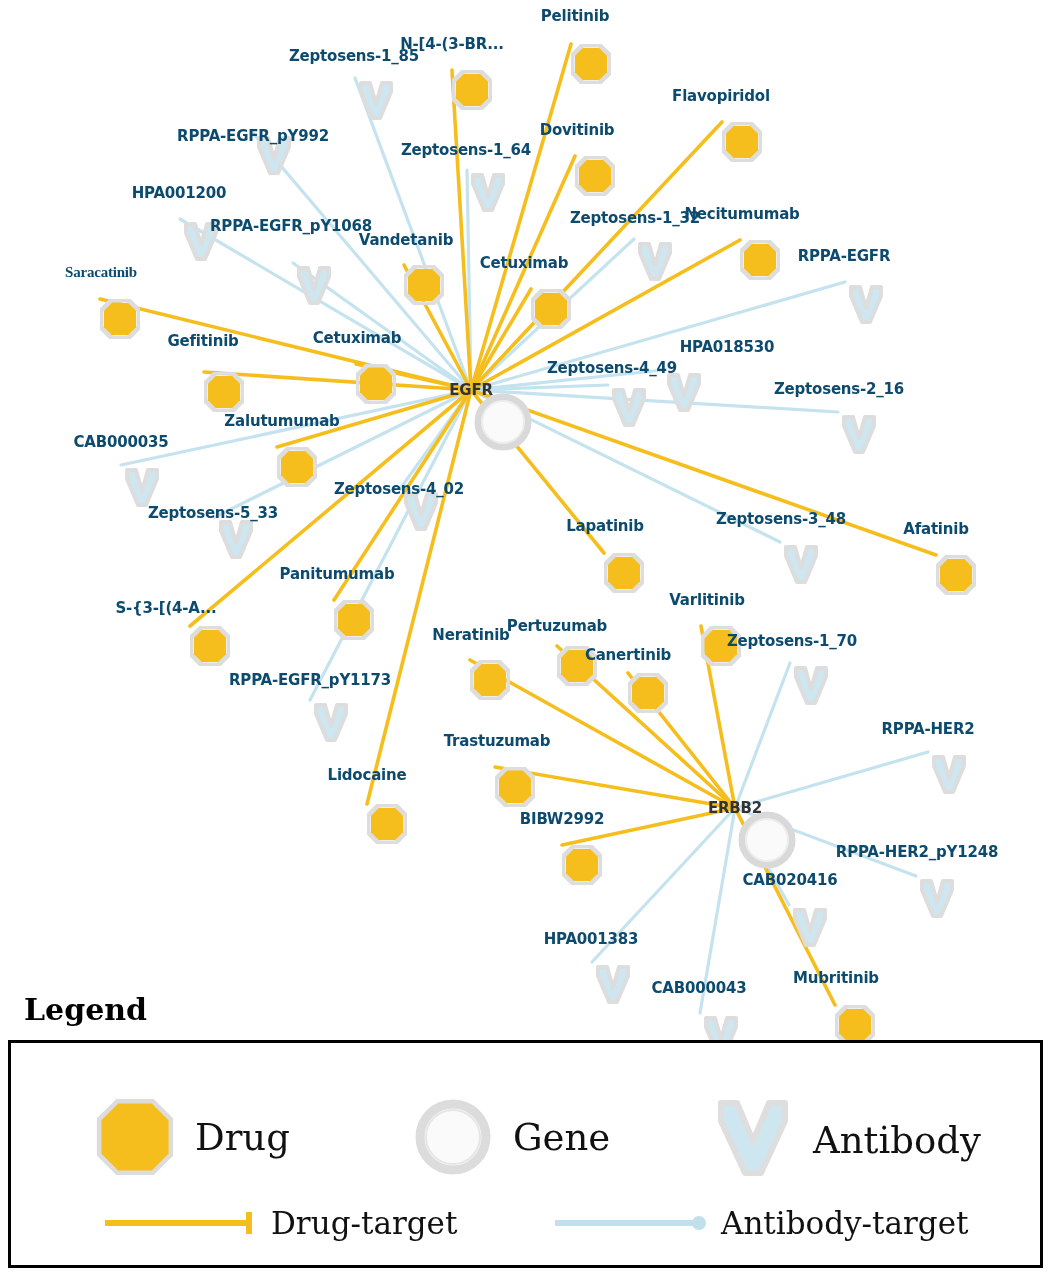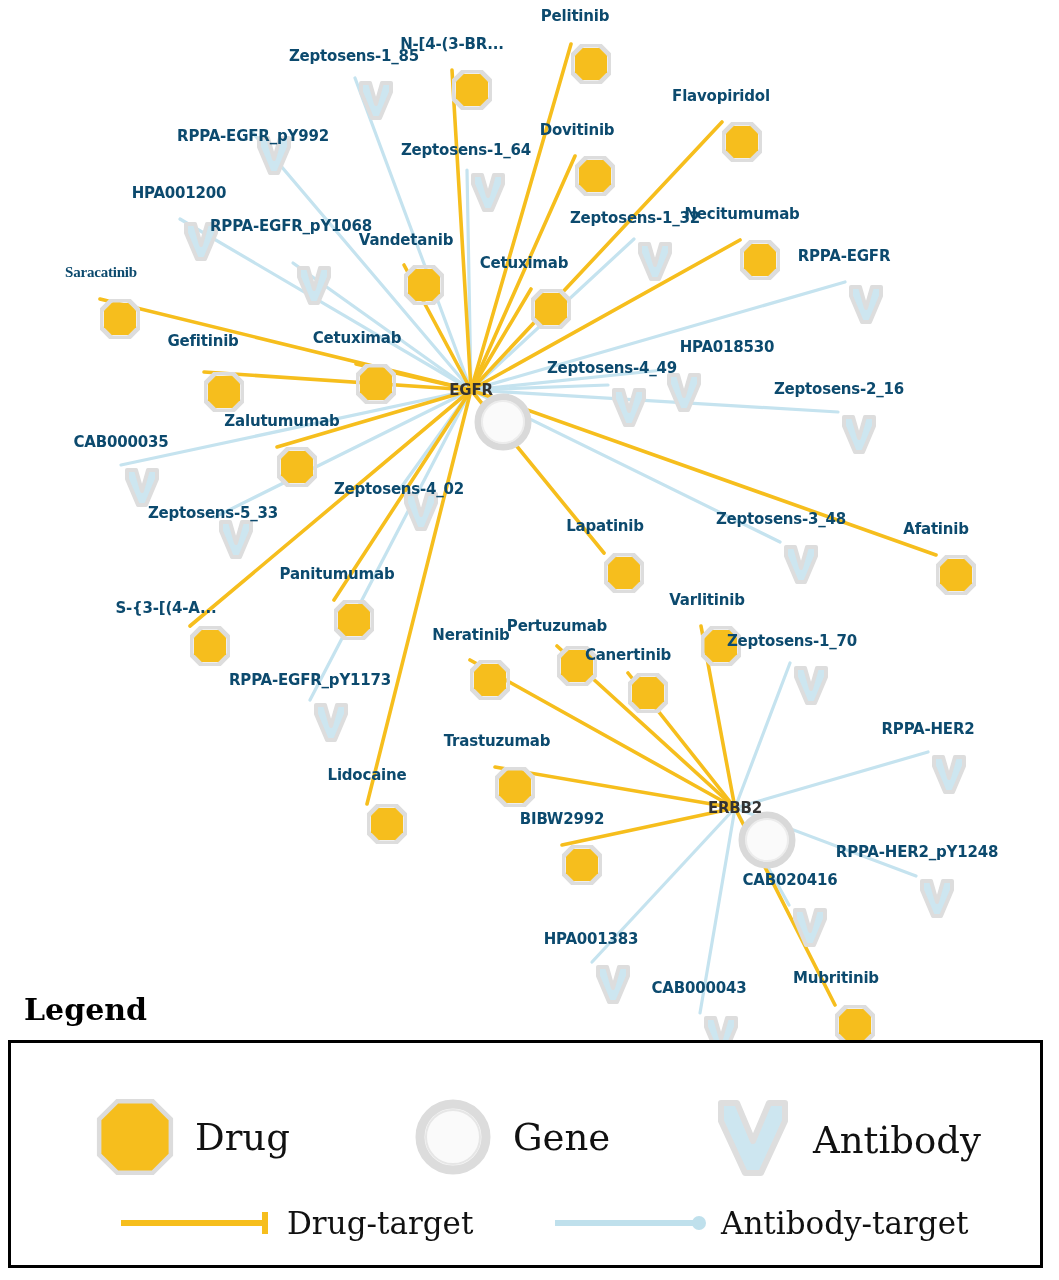--- a/index.html
+++ b/index.html
@@ -423,21 +423,21 @@
   </div>
 
   <div class="legend-item" style="left:400px;top:52px;">
     <svg width="84" height="84">
       <circle cx="42" cy="42" r="33" fill="#F7F7F7" stroke="#DCDCDC" stroke-width="9"></circle>
       <circle cx="42" cy="42" r="27" fill="#FAFAFA" stroke="#E6E6E6" stroke-width="2"></circle>
     </svg>
     <span class="legend-text">Gene</span>
   </div>
 
-  <div class="legend-item" style="left:106px;top:162px;">
+  <div class="legend-item" style="left:90px;top:162px;">
     <svg width="160" height="30">
       <line x1="4" y1="15" x2="148" y2="15" stroke="#F6BE1D" stroke-width="6"></line>
       <line x1="148" y1="4" x2="148" y2="26" stroke="#F6BE1D" stroke-width="6"></line>
     </svg>
     <span class="legend-text-sm">Drug-target</span>
   </div>
 
   <div class="legend-item" style="left:540px;top:162px;">
     <svg width="160" height="30">
       <line x1="4" y1="15" x2="144" y2="15" stroke="#BFE0EC" stroke-width="6"></line>

